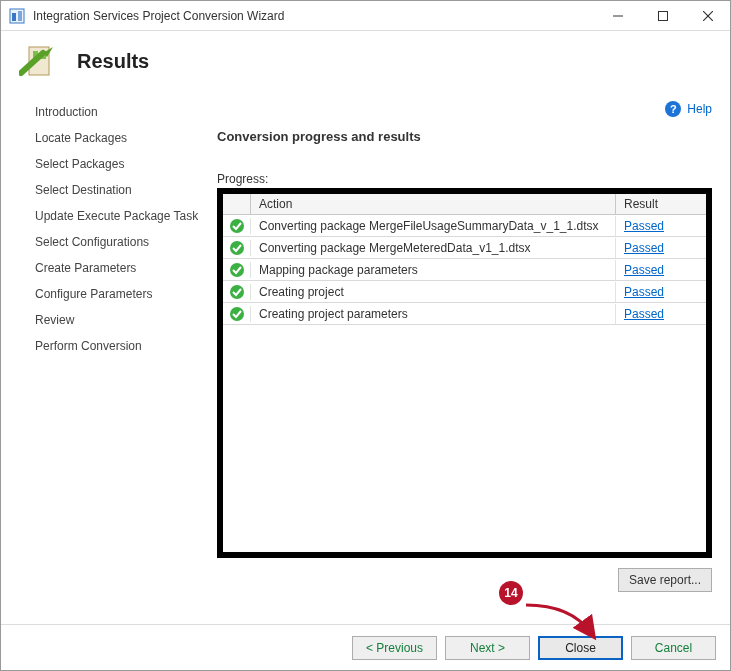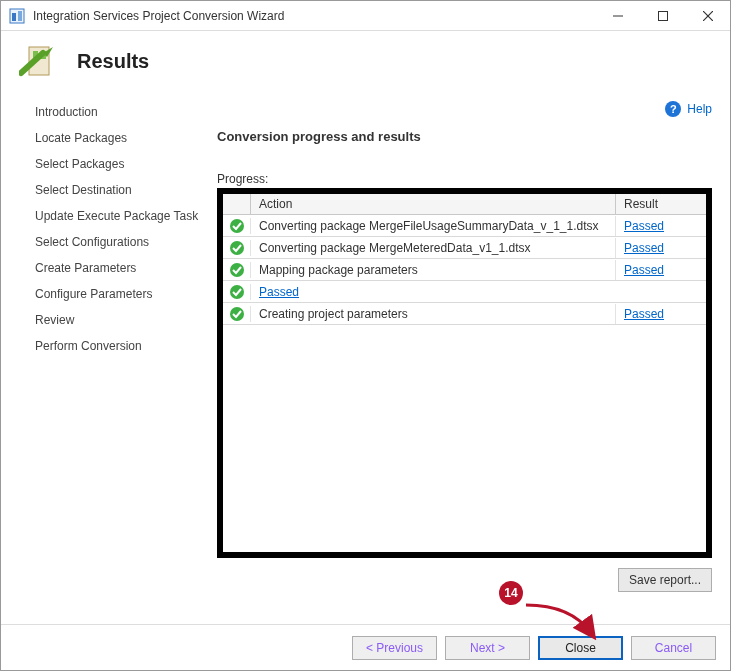--- a/index.html
+++ b/index.html
@@ -109,21 +109,21 @@
   .btn {
     min-width:85px; height:24px;
     border:1px solid #adadad;
     background:#e9e9e9;
     color:#333;
     display:flex;align-items:center;justify-content:center;
     padding:8px 10px;
     cursor:pointer;
     font-family:inherit; font-size:12px;
   }
-  .btn.disabled { color:#8b5cf6; background:#efefef; cursor:default;}
+  .btn.disabled { color:#15803d; background:#efefef; cursor:default;}
   .btn.primary { border:2px solid #0a63c2; background:#e9e9e9; color:#222;}
   .footer {
     height:46px;
     display:flex;
     align-items:center;
     justify-content:flex-end;
     gap:8px;
     padding:0 14px;
     border-top:1px solid #ddd;
   }
@@ -257,20 +257,21 @@
           <div class="col-action">Mapping package parameters</div>
           <div class="col-result">Passed</div>
         </div>
         <div class="grow">
           <div class="col-icon">
             <svg width="16" height="16">
                 <circle cx="8" cy="8" r="7" fill="#3cb043"></circle>
                 <polyline points="4,8 7,11 12,5" fill="none" stroke="#fff" stroke-width="2"></polyline>
               </svg>
           </div>
+          <div class="col-action">Creating project</div>
           <div class="col-result">Passed</div>
         </div>
         <div class="grow">
           <div class="col-icon">
             <svg width="16" height="16">
                 <circle cx="8" cy="8" r="7" fill="#3cb043"></circle>
                 <polyline points="4,8 7,11 12,5" fill="none" stroke="#fff" stroke-width="2"></polyline>
               </svg>
           </div>
           <div class="col-action">Creating project parameters</div>

